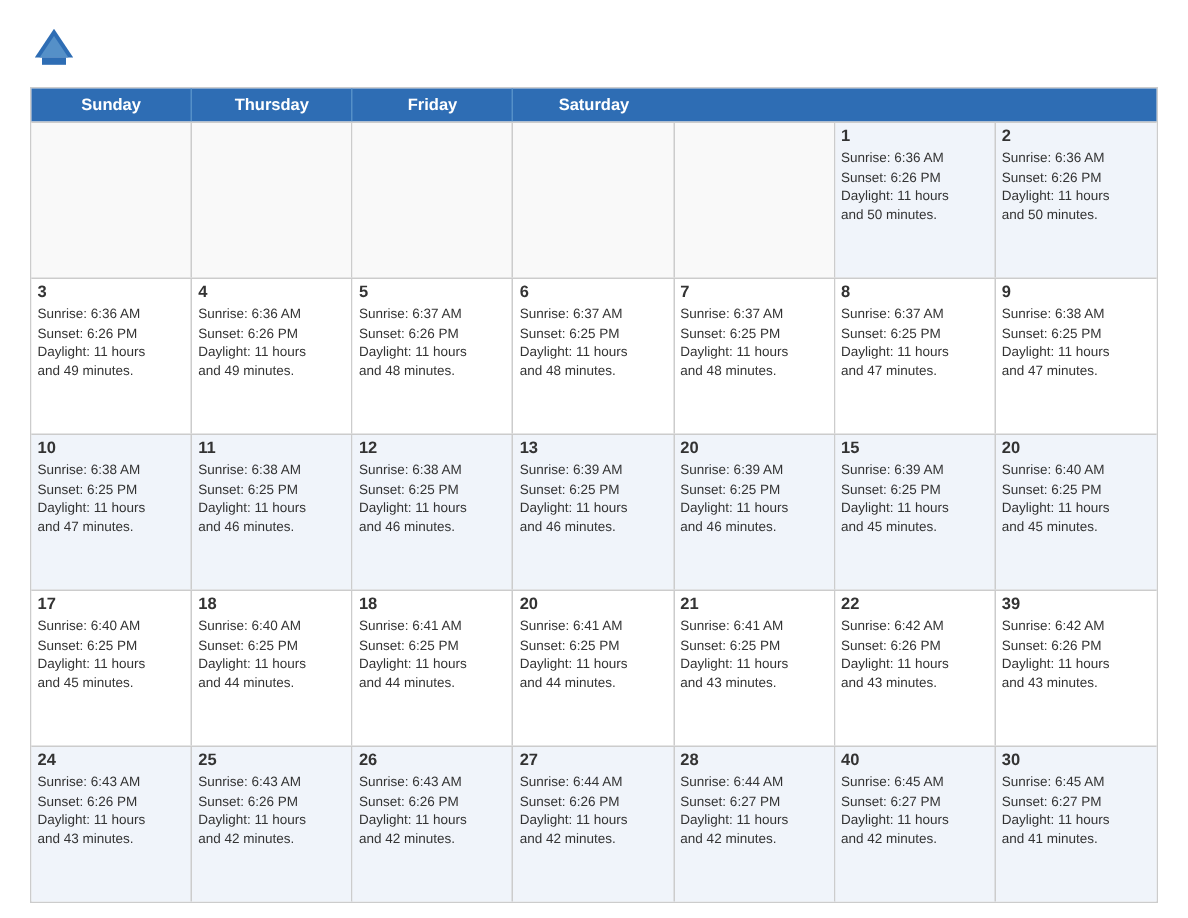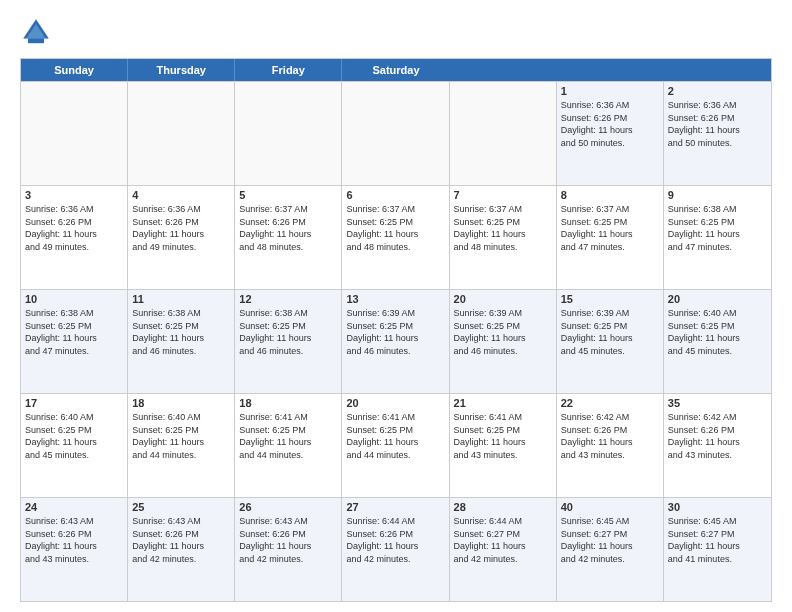--- a/index.html
+++ b/index.html
@@ -296,21 +296,21 @@
 and 43 minutes.</div>
           </div>
           <div class="cal-cell">
             <span class="day-num">22</span>
             <div class="cell-info" style="white-space: pre-line;">Sunrise: 6:42 AM
 Sunset: 6:26 PM
 Daylight: 11 hours
 and 43 minutes.</div>
           </div>
           <div class="cal-cell">
-            <span class="day-num">35</span>
+            <span class="day-num">39</span>
             <div class="cell-info" style="white-space: pre-line;">Sunrise: 6:42 AM
 Sunset: 6:26 PM
 Daylight: 11 hours
 and 43 minutes.</div>
           </div>
         </div>
         <div class="cal-row">
           <div class="cal-cell alt-row">
             <span class="day-num">24</span>
             <div class="cell-info" style="white-space: pre-line;">Sunrise: 6:43 AM

